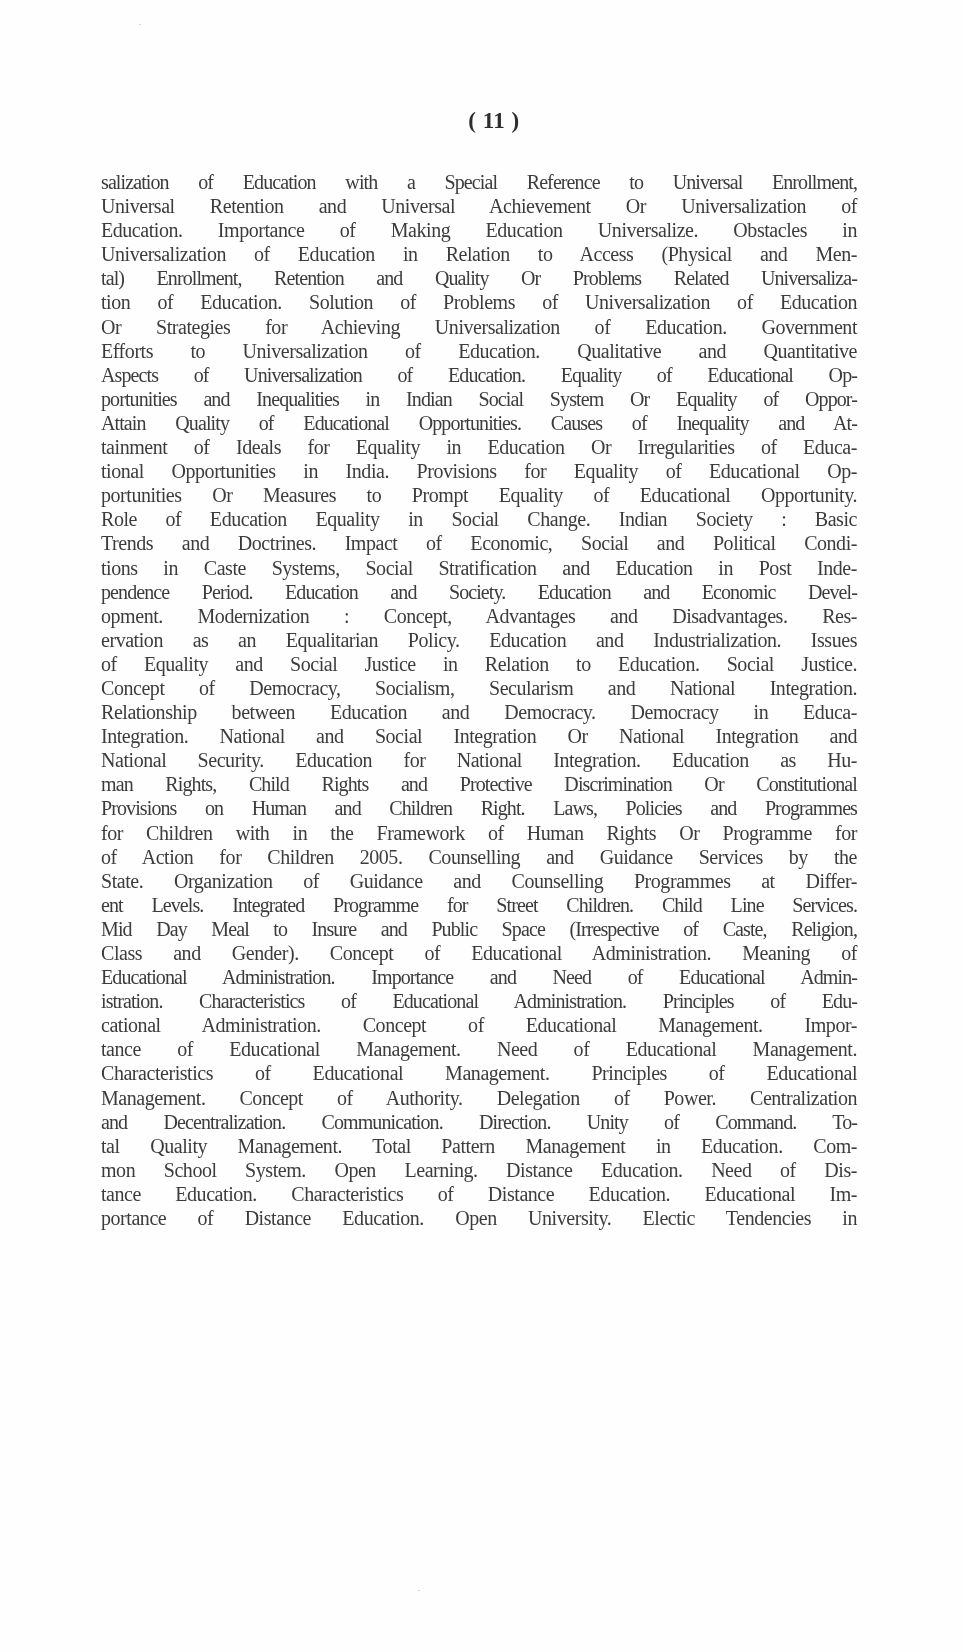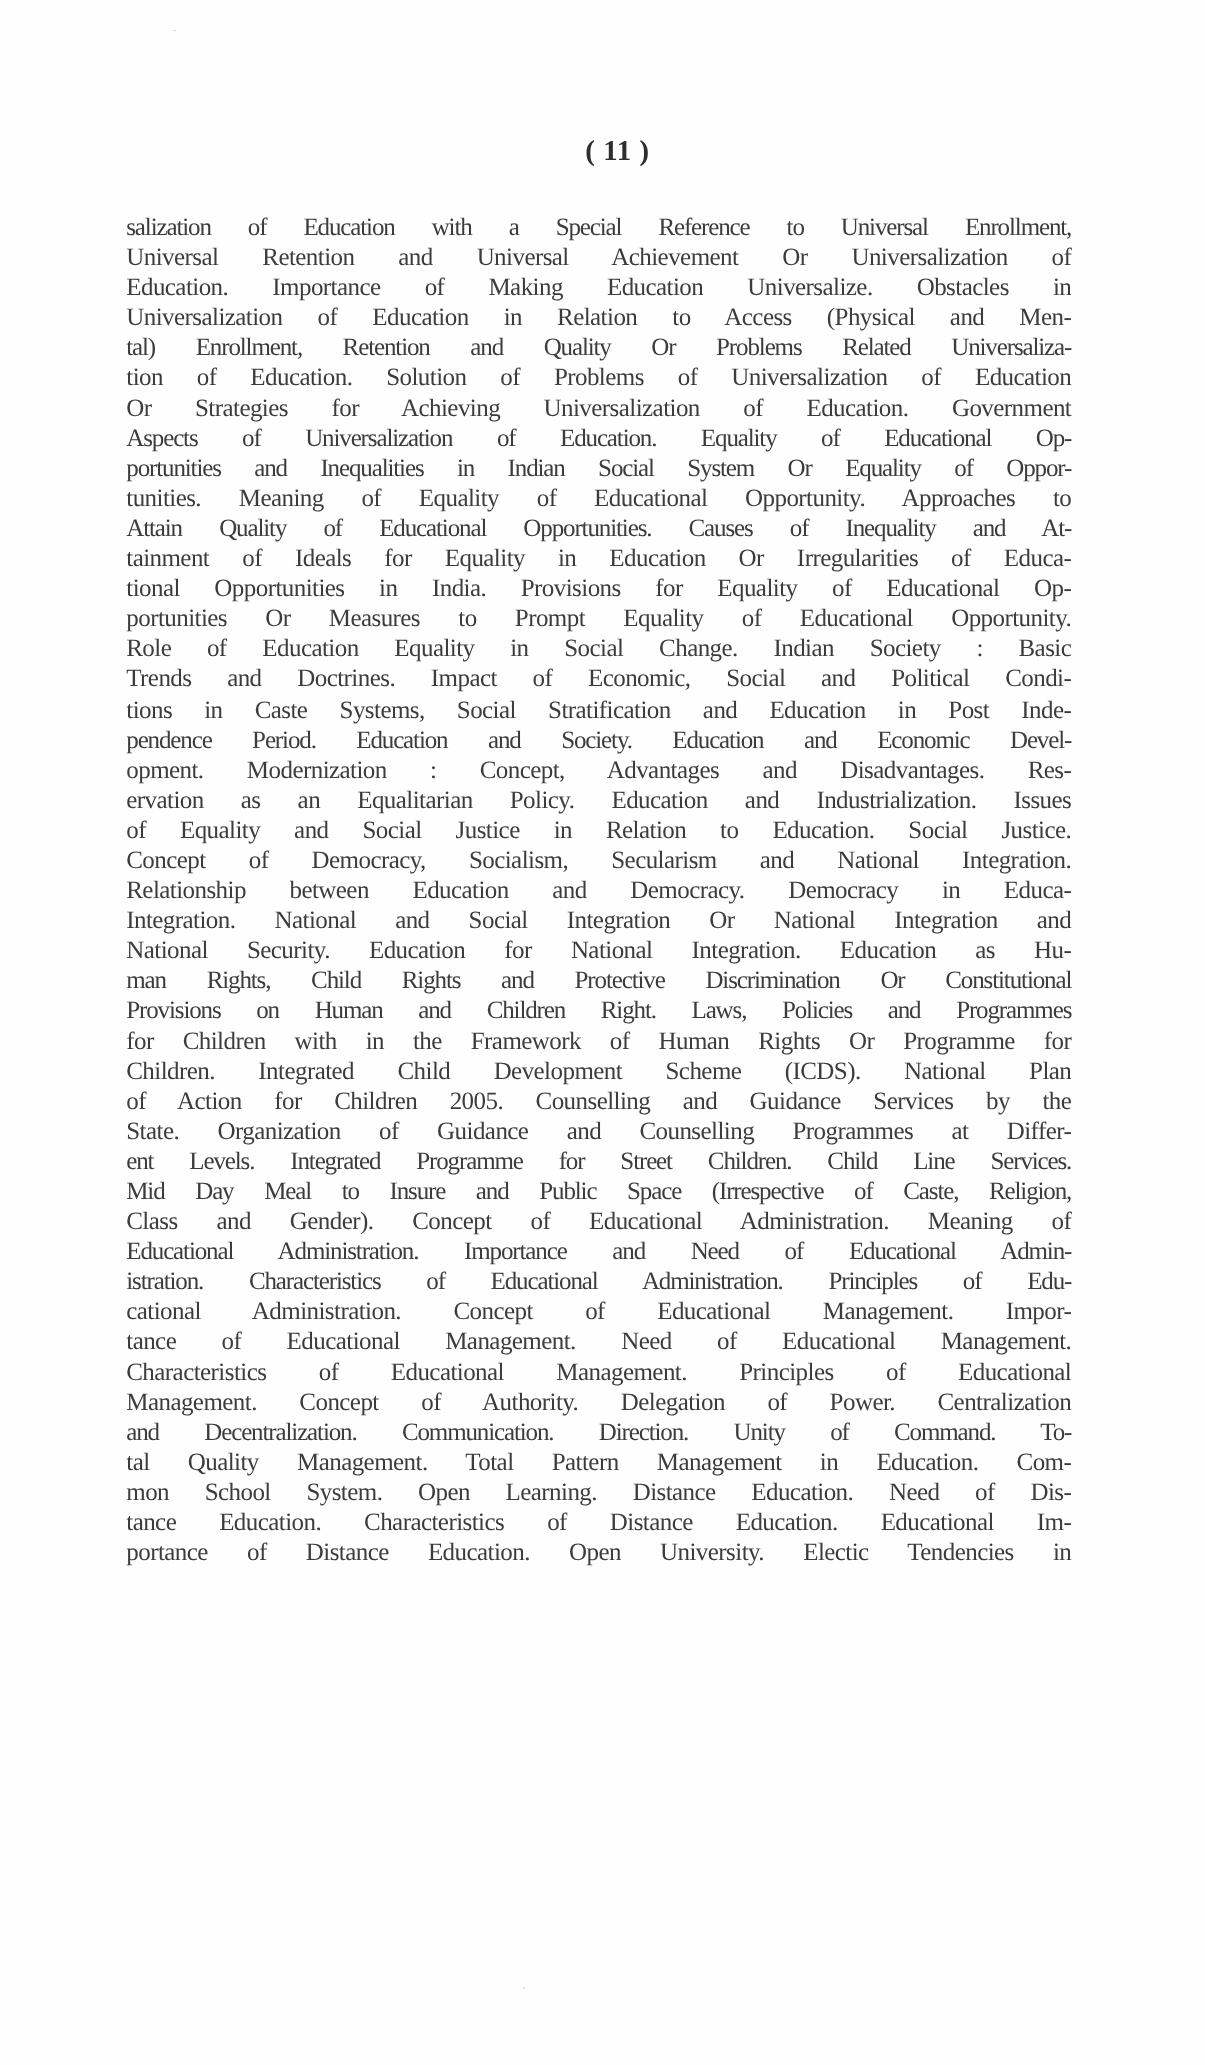--- a/index.html
+++ b/index.html
@@ -68,42 +68,41 @@
   <div class="page-number">( 11 )</div>
 
   <div class="body-text" id="body-text">
       <span class="line condensed">salization of Education with a Special Reference to Universal Enrollment,</span>
       <span class="line">Universal Retention and Universal Achievement Or Universalization of</span>
       <span class="line">Education. Importance of Making Education Universalize. Obstacles in</span>
       <span class="line">Universalization of Education in Relation to Access (Physical and Men-</span>
       <span class="line condensed">tal) Enrollment, Retention and Quality Or Problems Related Universaliza-</span>
       <span class="line">tion of Education. Solution of Problems of Universalization of Education</span>
       <span class="line">Or Strategies for Achieving Universalization of Education. Government</span>
+      <span class="line">Efforts to Universalization of Education. Qualitative and Quantitative</span>
       <span class="line condensed">Aspects of Universalization of Education. Equality of Educational Op-</span>
       <span class="line condensed">portunities and Inequalities in Indian Social System Or Equality of Oppor-</span>
-      <span class="line">tunities. Meaning of Equality of Educational Opportunity. Approaches to</span>
       <span class="line condensed">Attain Quality of Educational Opportunities. Causes of Inequality and At-</span>
       <span class="line">tainment of Ideals for Equality in Education Or Irregularities of Educa-</span>
       <span class="line">tional Opportunities in India. Provisions for Equality of Educational Op-</span>
       <span class="line">portunities Or Measures to Prompt Equality of Educational Opportunity.</span>
       <span class="line">Role of Education Equality in Social Change. Indian Society : Basic</span>
       <span class="line">Trends and Doctrines. Impact of Economic, Social and Political Condi-</span>
       <span class="line">tions in Caste Systems, Social Stratification and Education in Post Inde-</span>
       <span class="line condensed">pendence Period. Education and Society. Education and Economic Devel-</span>
       <span class="line">opment. Modernization : Concept, Advantages and Disadvantages. Res-</span>
       <span class="line">ervation as an Equalitarian Policy. Education and Industrialization. Issues</span>
       <span class="line">of Equality and Social Justice in Relation to Education. Social Justice.</span>
       <span class="line">Concept of Democracy, Socialism, Secularism and National Integration.</span>
       <span class="line">Relationship between Education and Democracy. Democracy in Educa-</span>
       <span class="line">Integration. National and Social Integration Or National Integration and</span>
       <span class="line">National Security. Education for National Integration. Education as Hu-</span>
       <span class="line condensed">man Rights, Child Rights and Protective Discrimination Or Constitutional</span>
       <span class="line condensed">Provisions on Human and Children Right. Laws, Policies and Programmes</span>
       <span class="line">for Children with in the Framework of Human Rights Or Programme for</span>
-      <span class="line">Children. Integrated Child Development Scheme (ICDS). National Plan</span>
       <span class="line">of Action for Children 2005. Counselling and Guidance Services by the</span>
       <span class="line">State. Organization of Guidance and Counselling Programmes at Differ-</span>
       <span class="line condensed">ent Levels. Integrated Programme for Street Children. Child Line Services.</span>
       <span class="line condensed">Mid Day Meal to Insure and Public Space (Irrespective of Caste, Religion,</span>
       <span class="line">Class and Gender). Concept of Educational Administration. Meaning of</span>
       <span class="line condensed">Educational Administration. Importance and Need of Educational Admin-</span>
       <span class="line condensed">istration. Characteristics of Educational Administration. Principles of Edu-</span>
       <span class="line">cational Administration. Concept of Educational Management. Impor-</span>
       <span class="line">tance of Educational Management. Need of Educational Management.</span>
       <span class="line">Characteristics of Educational Management. Principles of Educational</span>

